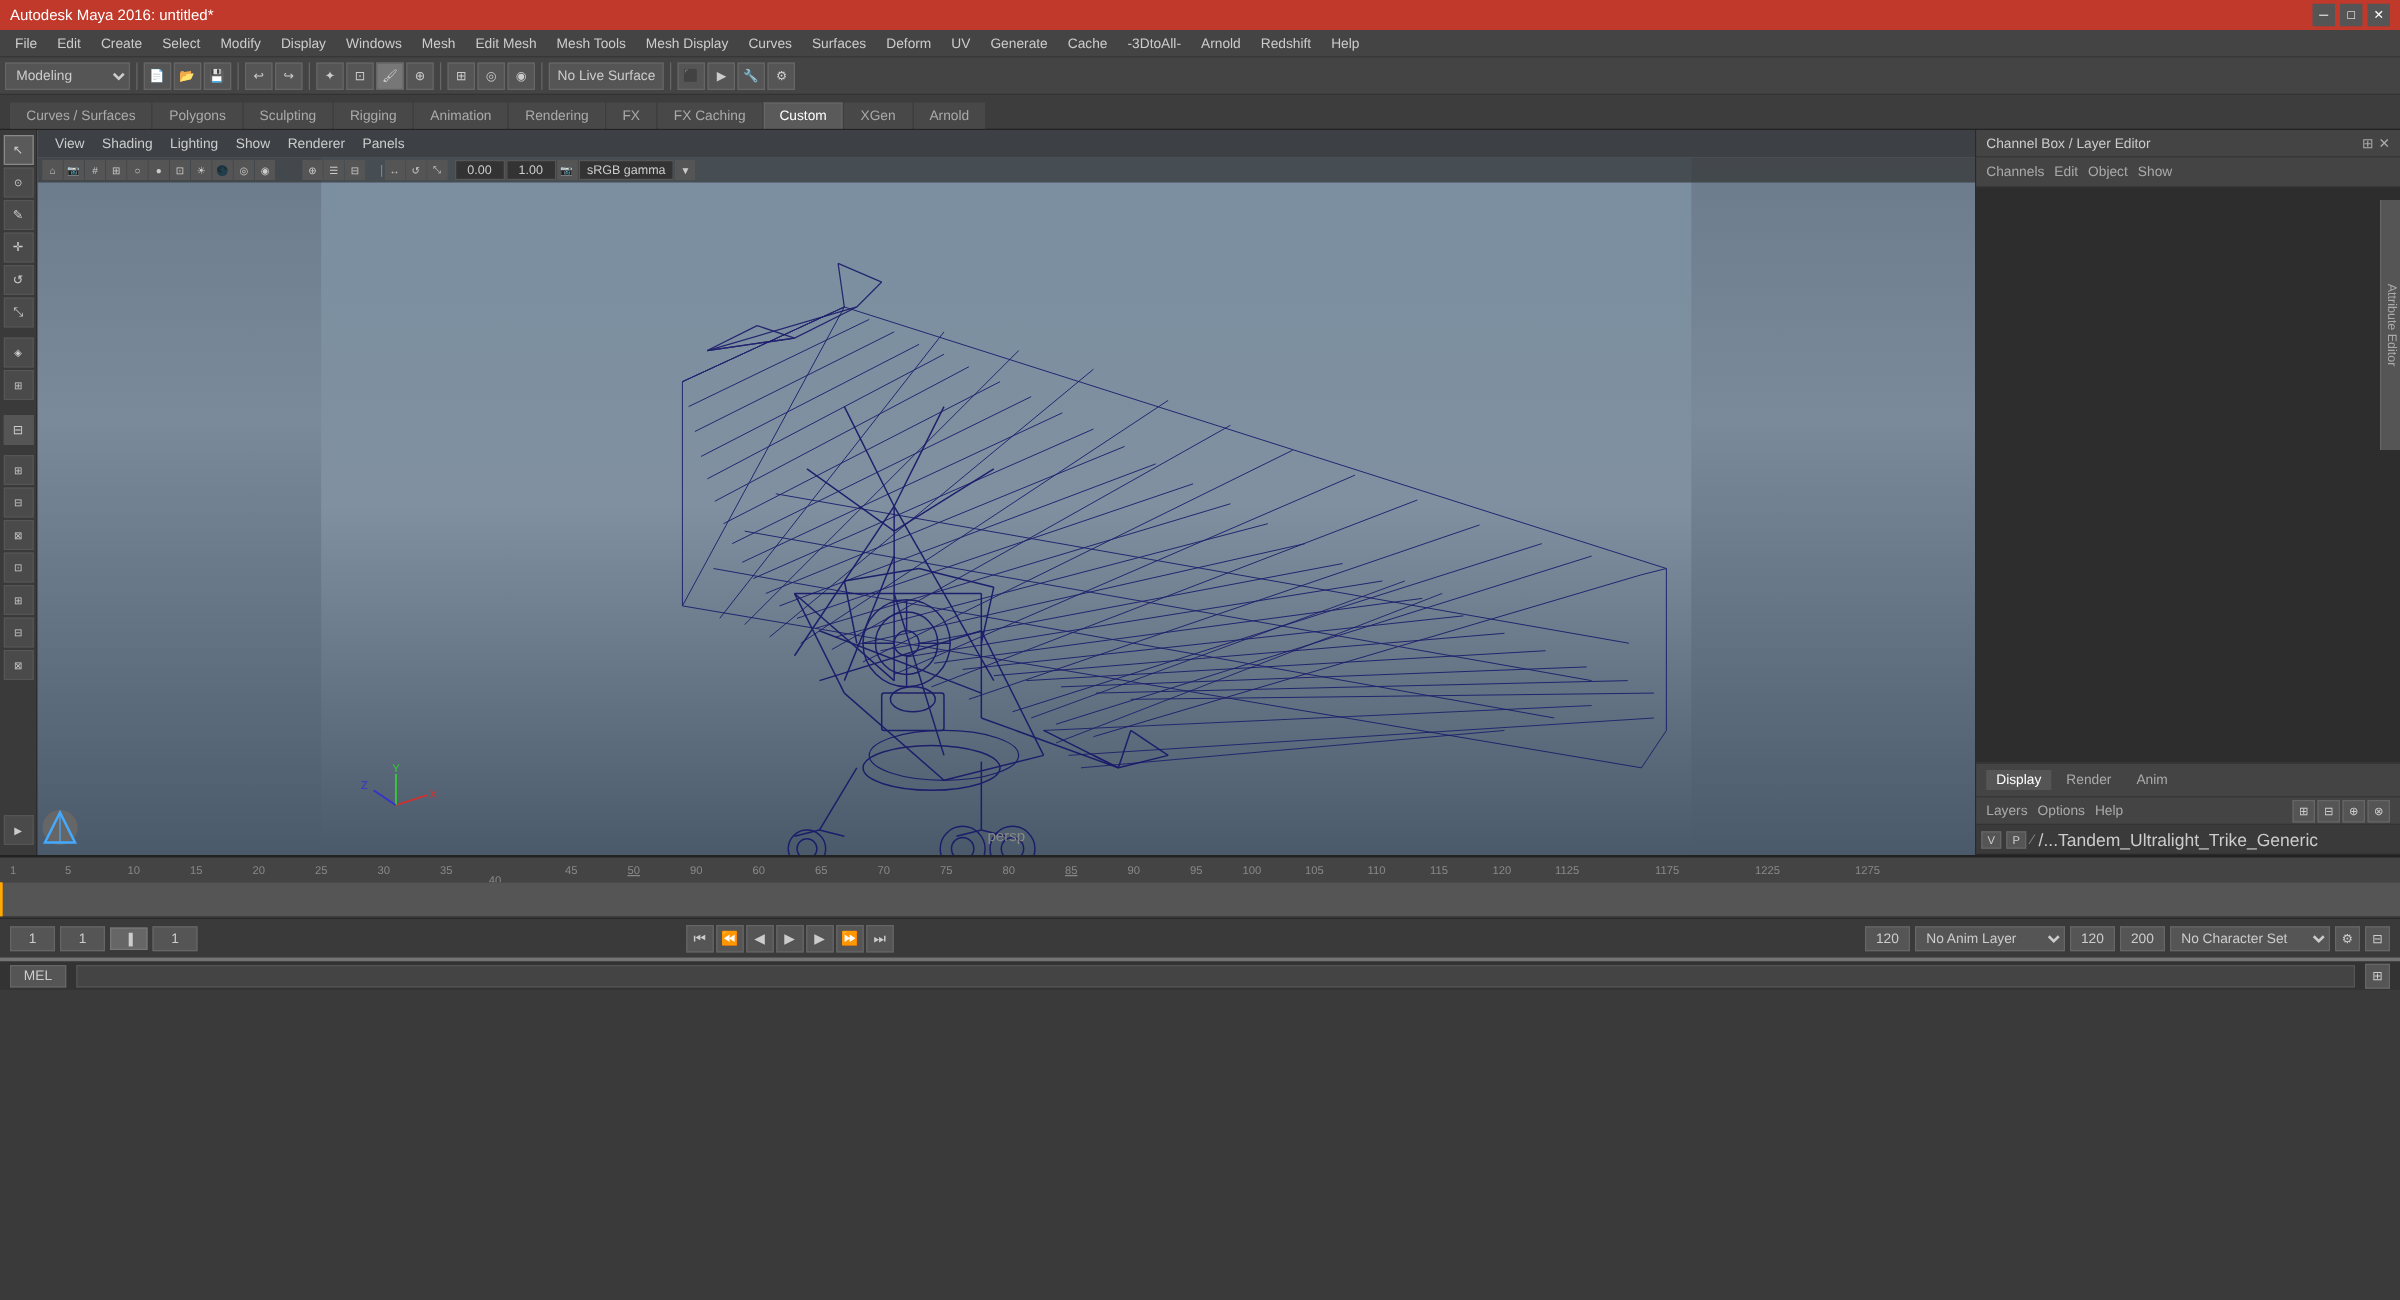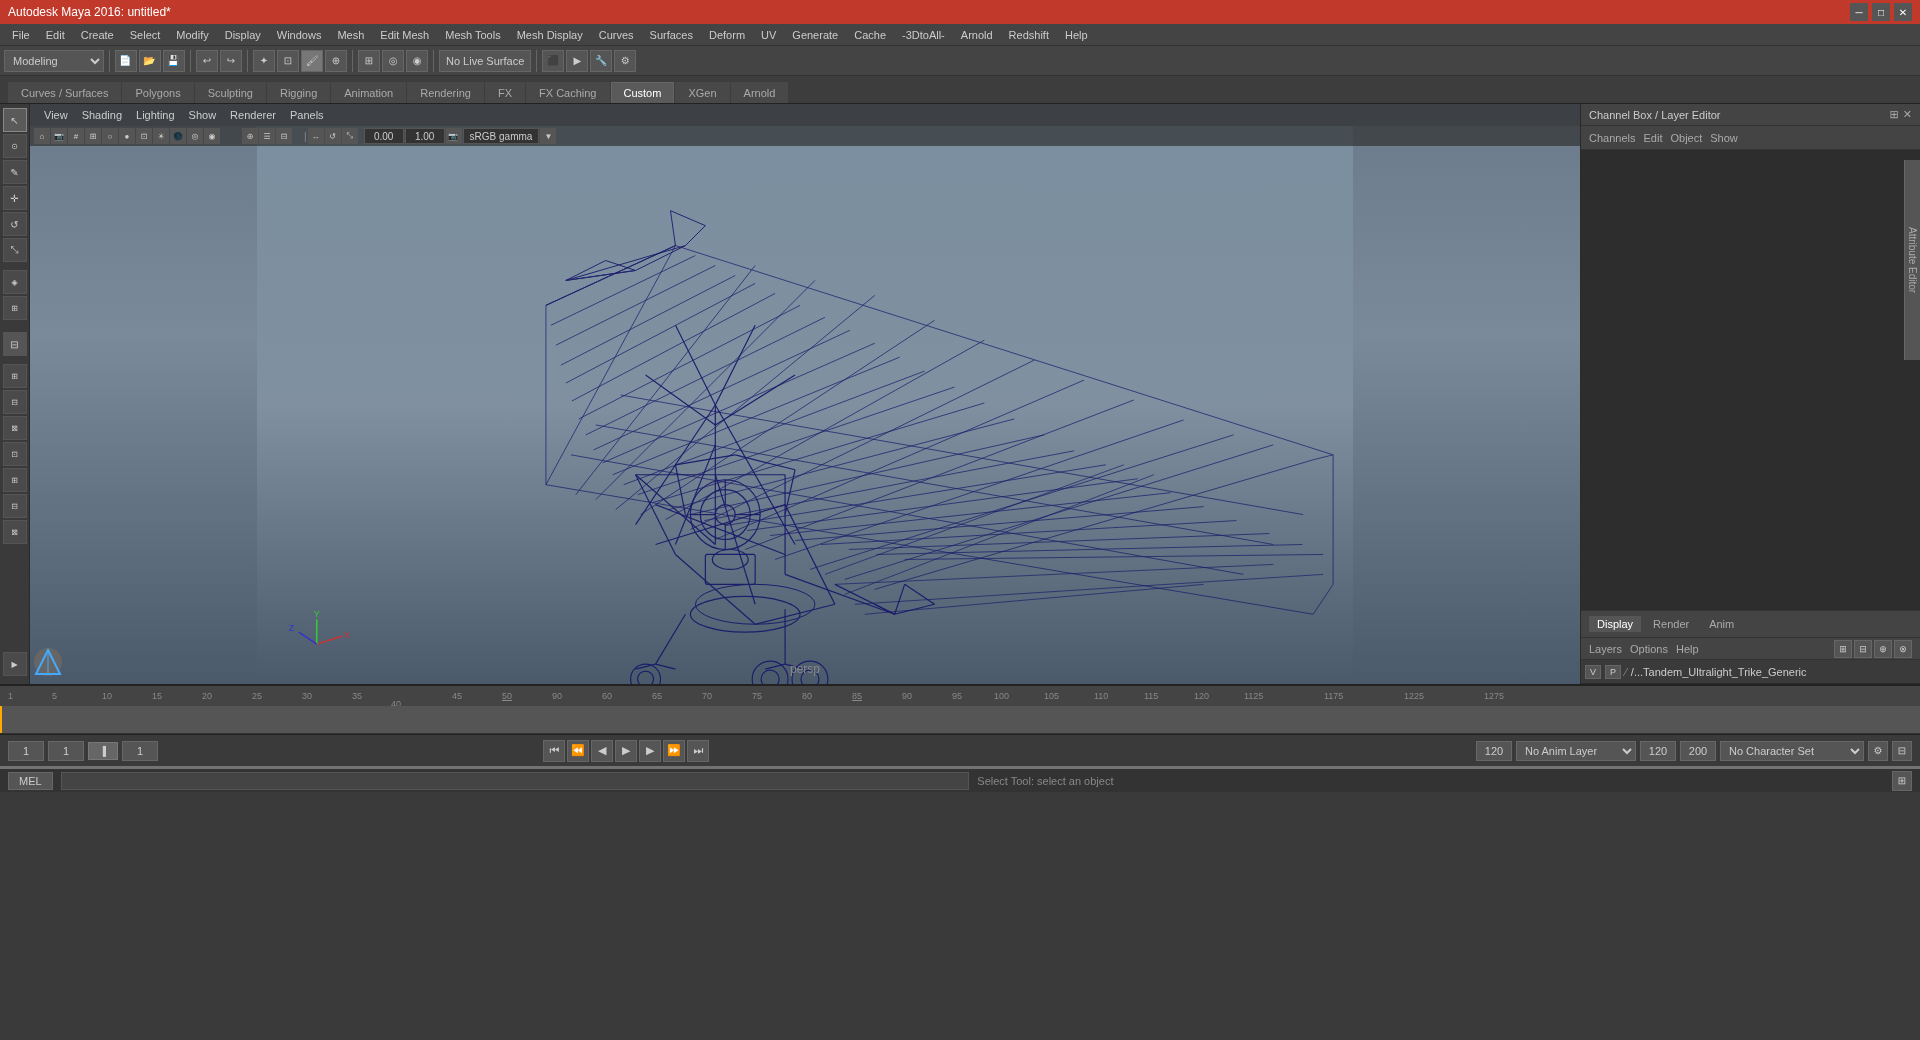--- a/index.html
+++ b/index.html
@@ -223,21 +223,21 @@
     #layer-item {
       height: 24px;
       background: #3a3a3a;
       display: flex;
       align-items: center;
       padding: 0 8px;
       gap: 6px;
       border-bottom: 1px solid #2a2a2a;
     }
     .layer-v { width: 16px; height: 14px; background: #555; border: 1px solid #666; display: flex; align-items: center; justify-content: center; font-size: 9px; cursor: pointer; }
-    .layer-name { color: #ccc; font-size: 11px; flex: 1; }
+    .layer-name { color: #ccc; font-size: 14px; flex: 1; }
     #timeline-ruler {
       height: 22px;
       background: #444;
       position: relative;
       overflow: hidden;
       display: flex;
       align-items: center;
       padding: 0 4px;
     }
     #timeline-track {
@@ -783,30 +783,29 @@
 
   <input class="bc-field" value="120" style="width: 36px; margin-left: auto;">
 
   <select style="background:#555; border:1px solid #666; color:#ccc; height:20px; padding:0 4px; font-size:11px; width:120px;">
     <option>No Anim Layer</option>
   </select>
 
   <input class="bc-field" value="120" style="width: 36px;">
   <input class="bc-field" value="200" style="width: 36px;">
 
-  <select style="background:#555; border:1px solid #666; color:#ccc; height:20px; padding:0 4px; font-size:11px; width:144px;">
+  <select style="background:#555; border:1px solid #666; color:#ccc; height:20px; padding:0 4px; font-size:11px; width:128px;">
     <option>No Character Set</option>
   </select>
 
   <div class="bc-btn">⚙</div>
   <div class="bc-btn">⊟</div>
 </div>
 
 <div id="status-bar" style="height:26px; background:#333; display:flex; align-items:center; padding:0 8px; gap:8px; border-top:3px solid #737373;">
   <div id="mel-tab">MEL</div>
   <div style="flex:1; background:#444; height:18px; border:1px solid #555;"></div>
-  <span id="status-text">Select Tool: select an object</span>
   <div class="bc-btn">⊞</div>
 </div>
 
 <div id="right-edge-tab" style="position:fixed; right:0; top:160px; width:16px; height:200px; background:#555; display:flex; align-items:center; justify-content:center; cursor:pointer; writing-mode:vertical-rl; font-size:10px; color:#aaa; border-left:1px solid #666; z-index:100;">
   <span>Attribute Editor</span>
 </div>
 
 </body></html>

